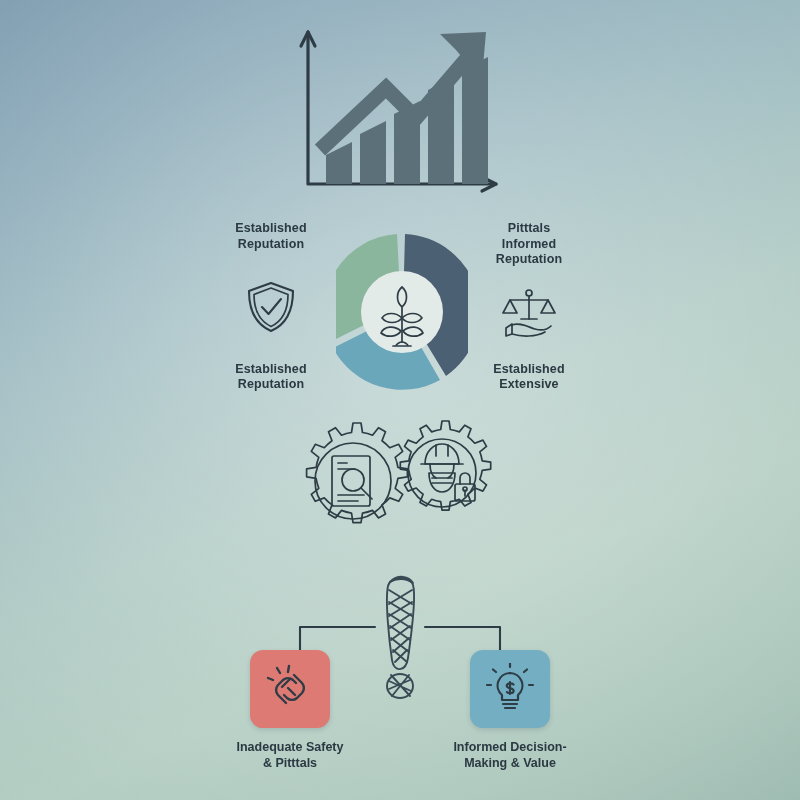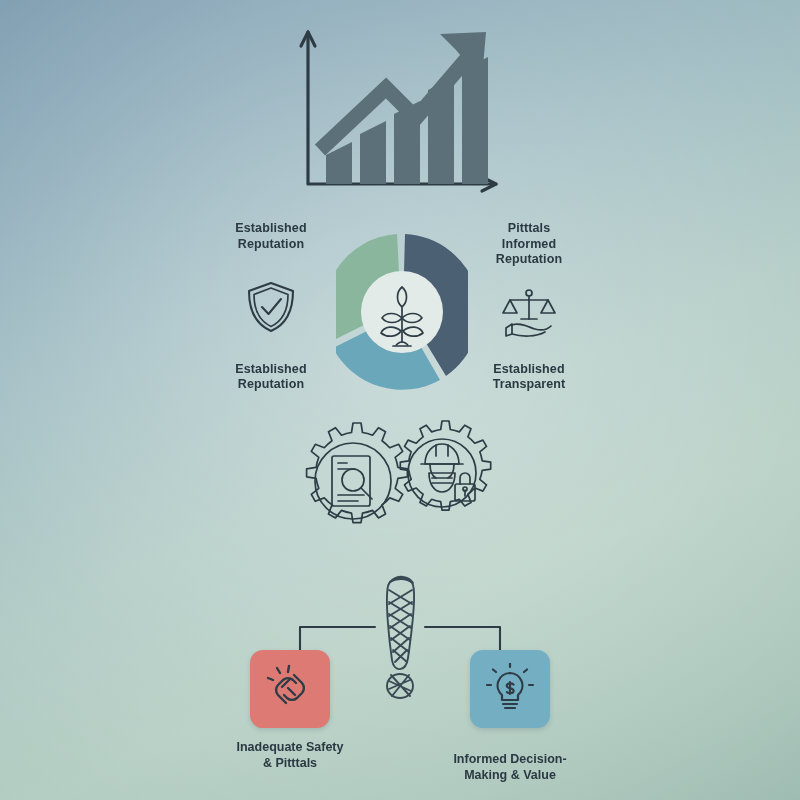--- a/index.html
+++ b/index.html
@@ -105,21 +105,21 @@
 
   .flow-card-group {
     position: absolute;
     top: 85px;
     width: 140px;
     display: flex;
     flex-direction: column;
     align-items: center;
   }
   .flow-card-group.left  { left: -5px; justify-content: space-between; }
-  .flow-card-group.right { right: -5px; gap: 12px; }
+  .flow-card-group.right { right: -5px; }
 
   .flow-card {
     width: 80px; height: 78px;
     border-radius: 13px;
     display: flex;
     align-items: center;
     justify-content: center;
     box-shadow: 0 2px 5px rgba(30,50,60,0.16);
   }
   .flow-card svg { display: block; width: 52px; height: 52px; }
@@ -225,21 +225,21 @@
             <path d="M50 14 L43 27 L57 27 Z"></path>
             <path d="M23 33 L39 33"></path>
             <path d="M8 42 L14 38 L14 48 L8 50 Z"></path>
             <path d="M14 39 C22 36 30 41 37 43 C44 45 50 43 53 40"></path>
             <path d="M14 48 C24 51 38 51 47 46"></path>
           </g>
         </svg>
       </div>
       <div class="pill-label">
         <div>Established</div>
-        <div>Transparent</div>
+        <div>Extensive</div>
       </div>
     </div>
   </div>
 
   <div id="gears-section">
     <svg viewBox="0 0 225 130">
 
       <g>
         <g class="ln-thin" transform="translate(68,66)">
           <path d="M0,-58 l8,0 l1.5,9.5 a49,49 0 0 1 10,2.7 l6,-7.5 l7,4 l-3.5,9 a49,49 0 0 1 7.7,7 l9,-3.4 l4,7 l-7.5,6 a49,49 0 0 1 2.7,10 l9.5,1.5 l0,8 l-9.5,1.5 a49,49 0 0 1 -2.7,10 l7.5,6 l-4,7 l-9,-3.4 a49,49 0 0 1 -7.7,7 l3.5,9 l-7,4 l-6,-7.5 a49,49 0 0 1 -10,2.7 l-1.5,9.5 l-8,0 l-1.5,-9.5 a49,49 0 0 1 -10,-2.7 l-6,7.5 l-7,-4 l3.5,-9 a49,49 0 0 1 -7.7,-7 l-9,3.4 l-4,-7 l7.5,-6 a49,49 0 0 1 -2.7,-10 l-9.5,-1.5 l0,-8 l9.5,-1.5 a49,49 0 0 1 2.7,-10 l-7.5,-6 l4,-7 l9,3.4 a49,49 0 0 1 7.7,-7 l-3.5,-9 l7,-4 l6,7.5 a49,49 0 0 1 10,-2.7 Z"></path>

